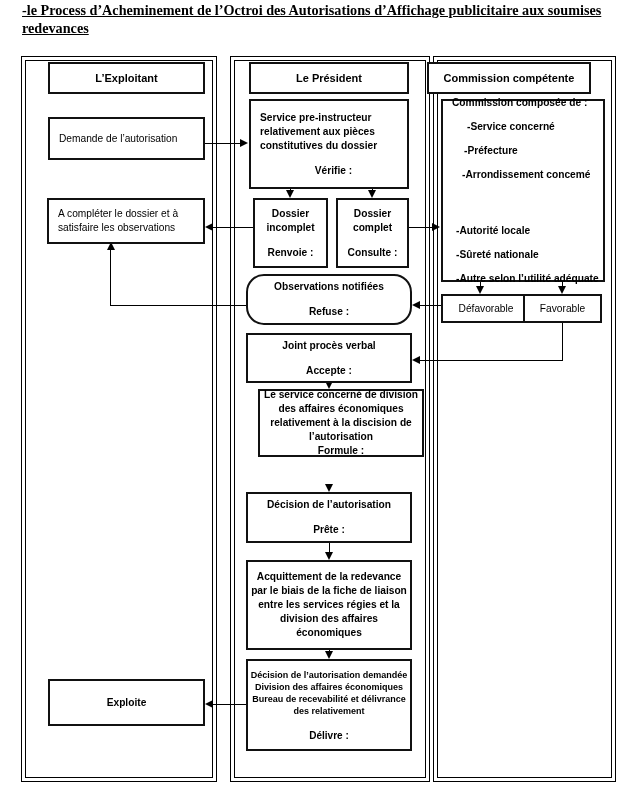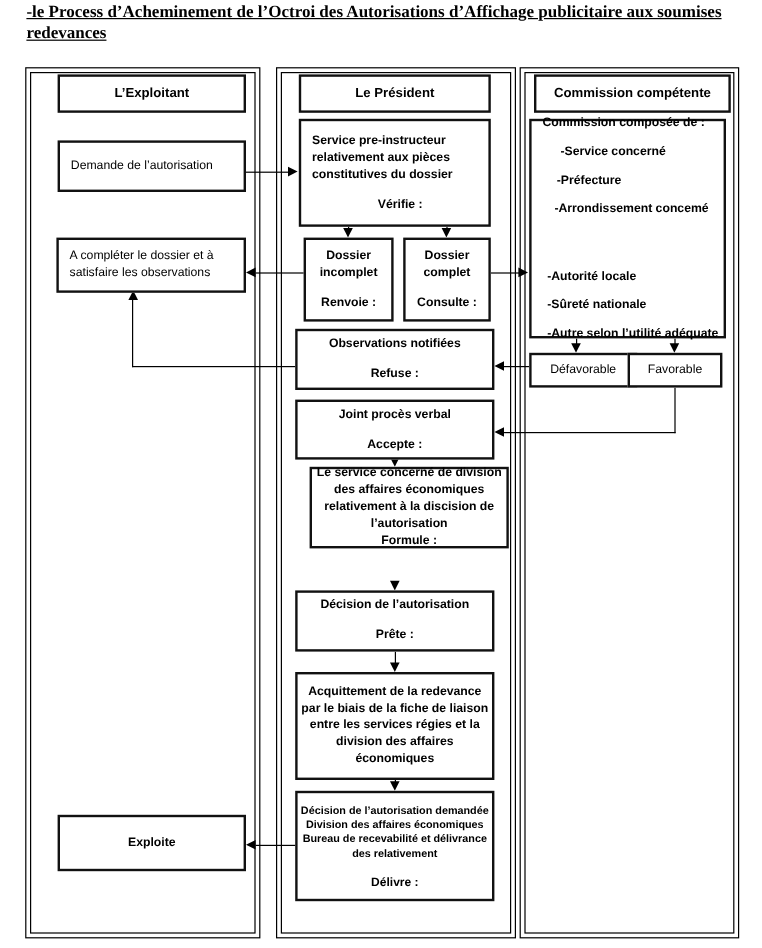--- a/index.html
+++ b/index.html
@@ -69,21 +69,21 @@
   <div class="colframe" style="left:433px;top:56px;width:181px;height:724px;">
     <div class="inner"></div>
   </div>
 
   <div class="box head" style="left:48px;top:62px;width:157px;height:32px;">
     <span class="ln">L’Exploitant</span>
   </div>
   <div class="box head" style="left:249px;top:62px;width:160px;height:32px;">
     <span class="ln">Le Président</span>
   </div>
-  <div class="box head" style="left:445px;top:62px;width:164px;height:32px;">
+  <div class="box head" style="left:427px;top:62px;width:164px;height:32px;">
     <span class="ln">Commission compétente</span>
   </div>
 
   <div class="box left" style="left:48px;top:117px;width:157px;height:43px;">
     <span class="ln">Demande de l’autorisation</span>
   </div>
 
   <div class="box left" style="left:47px;top:198px;width:158px;height:46px;">
     <span class="ln">A compléter le dossier et à</span>
     <span class="ln">satisfaire les observations</span>
@@ -108,21 +108,21 @@
     <span class="ln verb">Renvoie :</span>
   </div>
 
   <div class="box center b-bold" style="left:336px;top:198px;width:73px;height:70px;">
     <span class="ln">Dossier</span>
     <span class="ln">complet</span>
     <span class="gap"></span>
     <span class="ln verb">Consulte :</span>
   </div>
 
-  <div class="box center b-bold" style="left:246px;top:274px;width:166px;height:51px;">
+  <div class="box center b-bold" style="left:246px;top:274px;width:166px;height:51px;border-radius:18px;">
     <span class="ln">Observations notifiées</span>
     <span class="gap"></span>
     <span class="ln verb">Refuse :</span>
   </div>
 
   <div class="box center b-bold" style="left:246px;top:333px;width:166px;height:50px;">
     <span class="ln">Joint procès verbal</span>
     <span class="gap"></span>
     <span class="ln verb">Accepte :</span>
   </div>

